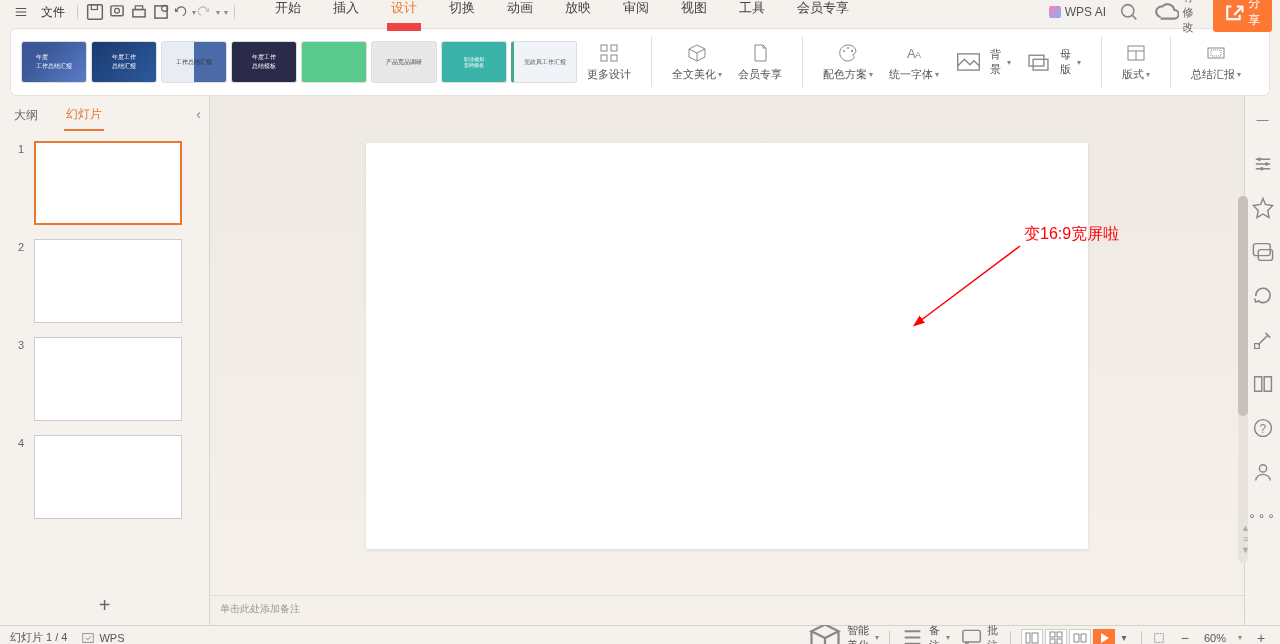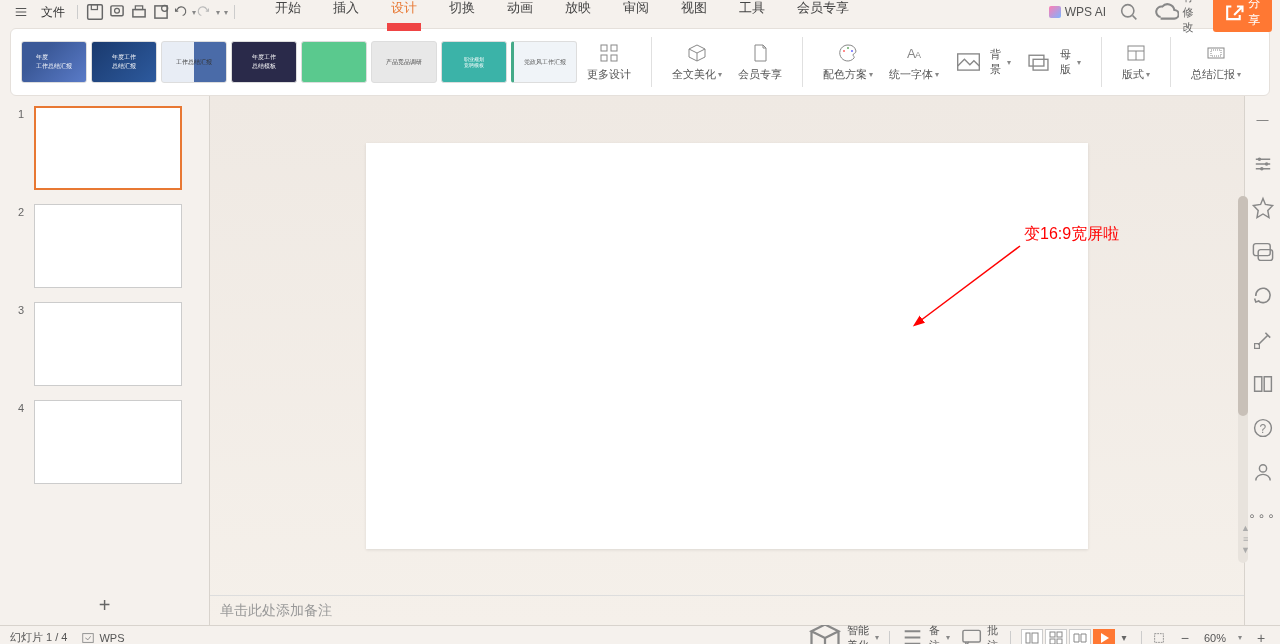--- a/index.html
+++ b/index.html
@@ -53,21 +53,21 @@
 .slide-thumb { width: 148px; height: 84px; background: white; border: 1px solid #ccc; cursor: pointer; }
 .slide-thumb.active { border: 2px solid #e87833; }
 .add-slide { text-align: center; padding: 8px; cursor: pointer; color: #666; font-size: 20px; }
 
 
 .canvas-area { flex: 1; position: relative; display: flex; flex-direction: column; background: linear-gradient(to bottom, #efe9e3, #f5f0ea); }
 .canvas-scroll { flex: 1; display: flex; align-items: center; justify-content: center; position: relative; }
 .slide-canvas { width: 722px; height: 406px; background: white; box-shadow: 0 1px 3px rgba(0,0,0,0.1); position: relative; }
 .annotation-text { position: absolute; top: 128px; left: 1024px; color: #ff0000; font-size: 16px; font-weight: normal; }
 .annotation-arrow { position: absolute; top: 145px; left: 910px; pointer-events: none; }
-.notes-area { height: 30px; padding: 6px 10px; color: #999; font-size: 14px; border-top: 1px solid #ddd; cursor: text; }
+.notes-area { height: 30px; padding: 6px 10px; color: #999; font-size: 10px; border-top: 1px solid #ddd; cursor: text; }
 .vscroll { position: absolute; right: 28px; top: 100px; bottom: 62px; width: 14px; }
 .vscroll-track { width: 10px; height: 100%; background: #e8e3dd; border-radius: 5px; position: relative; }
 .vscroll-thumb { position: absolute; top: 0; width: 10px; height: 60%; background: #c8c0b8; border-radius: 5px; }
 .triple-dots { position: absolute; right: 30px; bottom: 70px; display: flex; flex-direction: column; gap: 2px; align-items: center; }
 .triple-dots span { color: #aaa; font-size: 9px; line-height: 1; }
 
 
 .right-sidebar { width: 36px; border-left: 1px solid #d8d3cd; display: flex; flex-direction: column; align-items: center; padding-top: 12px; gap: 20px; }
 .rs-btn { width: 24px; height: 24px; display: flex; align-items: center; justify-content: center; cursor: pointer; color: #777; }
 
@@ -291,20 +291,25 @@
     <span class="ri-label">
         <span>总结汇报</span>
         <span class="caret-down">▾</span>
       </span>
   </div>
 </div>
 
 <div class="main">
 
   <div class="left-panel">
+    <div class="panel-tabs">
+      <div class="panel-tab">大纲</div>
+      <div class="panel-tab active">幻灯片</div>
+      <div class="collapse-arrow">‹</div>
+    </div>
     <div class="slide-list" id="slide-list">
         <div class="slide-row">
           <div class="slide-num">1</div>
           <div class="slide-thumb active"></div>
         </div>
         <div class="slide-row">
           <div class="slide-num">2</div>
           <div class="slide-thumb"></div>
         </div>
         <div class="slide-row">

